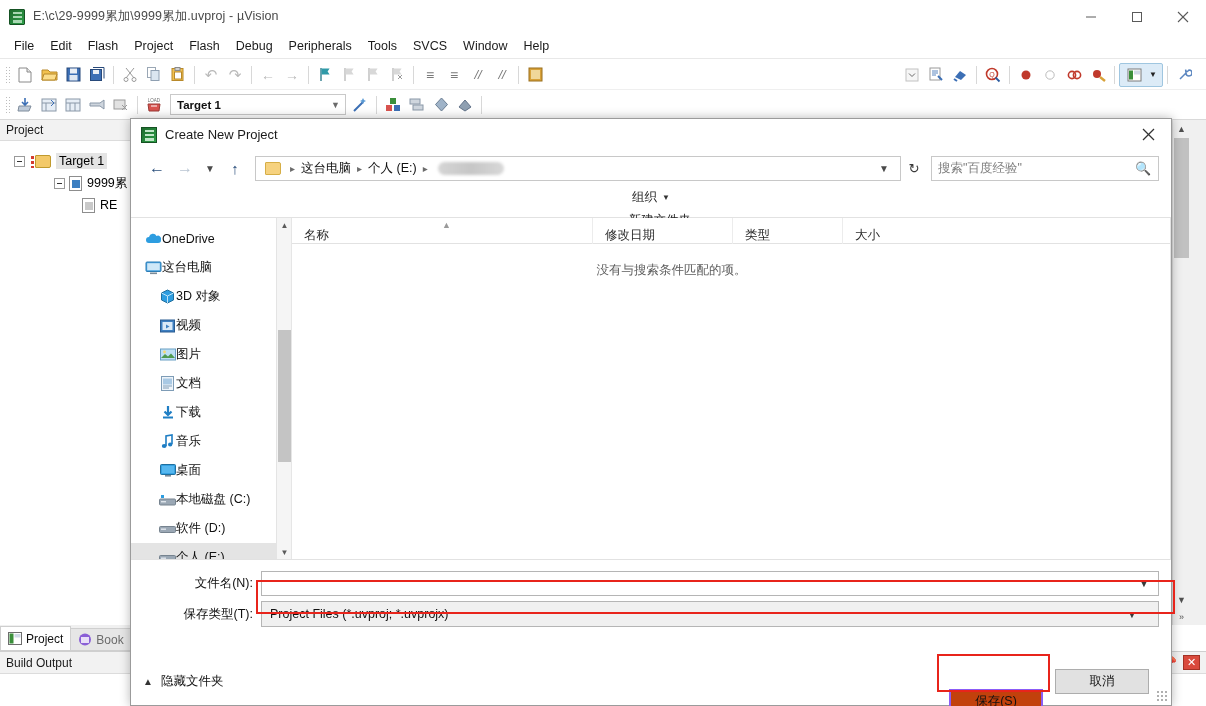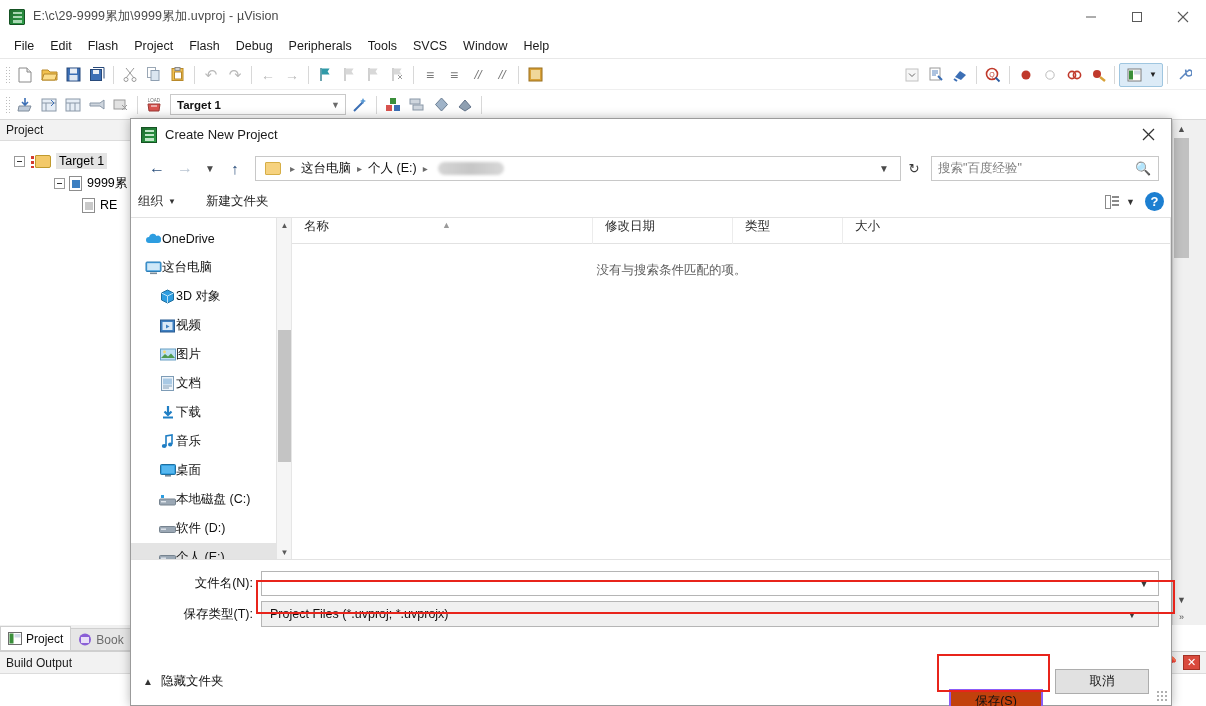--- a/index.html
+++ b/index.html
@@ -235,22 +235,23 @@
   .crumb-caret { margin-left: auto; color: #4a4a4a; font-size: 10px; padding: 0 7px; }
   .refresh-btn { width: 26px; display: flex; align-items: center; justify-content: center; color: #3a3a3a; font-size: 13px; }
   .search-box {
     width: 228px; height: 25px; border: 1px solid #c8c8c8; background: #fff;
     display: flex; align-items: center; padding: 0 6px; margin-left: 4px;
   }
   .search-box .ph { flex: 1; color: #7d7d7d; font-size: 12.5px; }
   .search-box .mag { color: #4a4a4a; font-size: 13px; }
 
   .cmd-row {
-    height: 32px; display: flex; align-items: center; padding: 0 1px;
+    height: 32px; display: flex; align-items: center; padding: 0 8px;
     border-bottom: 1px solid #e2e2e2;
+    flex-direction: column;
   }
   .cmd-item { font-size: 12.5px; color: #1b1b1b; padding: 3px 6px; display: flex; align-items: center; gap: 5px; }
   .cmd-caret { font-size: 8px; color: #333; }
   .cmd-right { margin-left: auto; display: flex; align-items: center; gap: 10px; padding-right: 6px; }
   .view-ic { display: flex; align-items: center; gap: 6px; color: #555; }
   .help-ic {
     width: 19px; height: 19px; border-radius: 50%; background: #1d7fd1; color: #fff;
     display: flex; align-items: center; justify-content: center; font-size: 13px; font-weight: bold;
   }
 
@@ -278,21 +279,21 @@
     color: #5a5a5a; font-size: 8px;
   }
   .np-thumb { position: absolute; left: 1px; top: 112px; width: 13px; height: 132px; background: #c4c4c4; }
 
   .file-pane { flex: 1; position: relative; background: #ffffff; }
   .col-hdr {
     height: 26px; display: flex; align-items: center; border-bottom: 1px solid #e2e2e2;
     font-size: 12.5px; color: #2b2b2b; position: relative;
   }
   .col {
-    height: 26px; display: flex; align-items: flex-start; padding-left: 12px;
+    height: 26px; display: flex; align-items: flex-end; padding-left: 12px;
     border-left: 1px solid #ececec;
   }
   .col:first-child { border-left: none; }
   .sort-caret { position: absolute; left: 150px; top: 2px; color: #9a9a9a; font-size: 9px; }
   .empty-msg {
     position: absolute; left: 0; right: 0; top: 44px; text-align: center;
     color: #5c5c5c; font-size: 12.5px;
   }
   .file-pane-right-border { position: absolute; right: 0; top: 0; width: 1px; height: 342px; background: #e2e2e2; }
 

